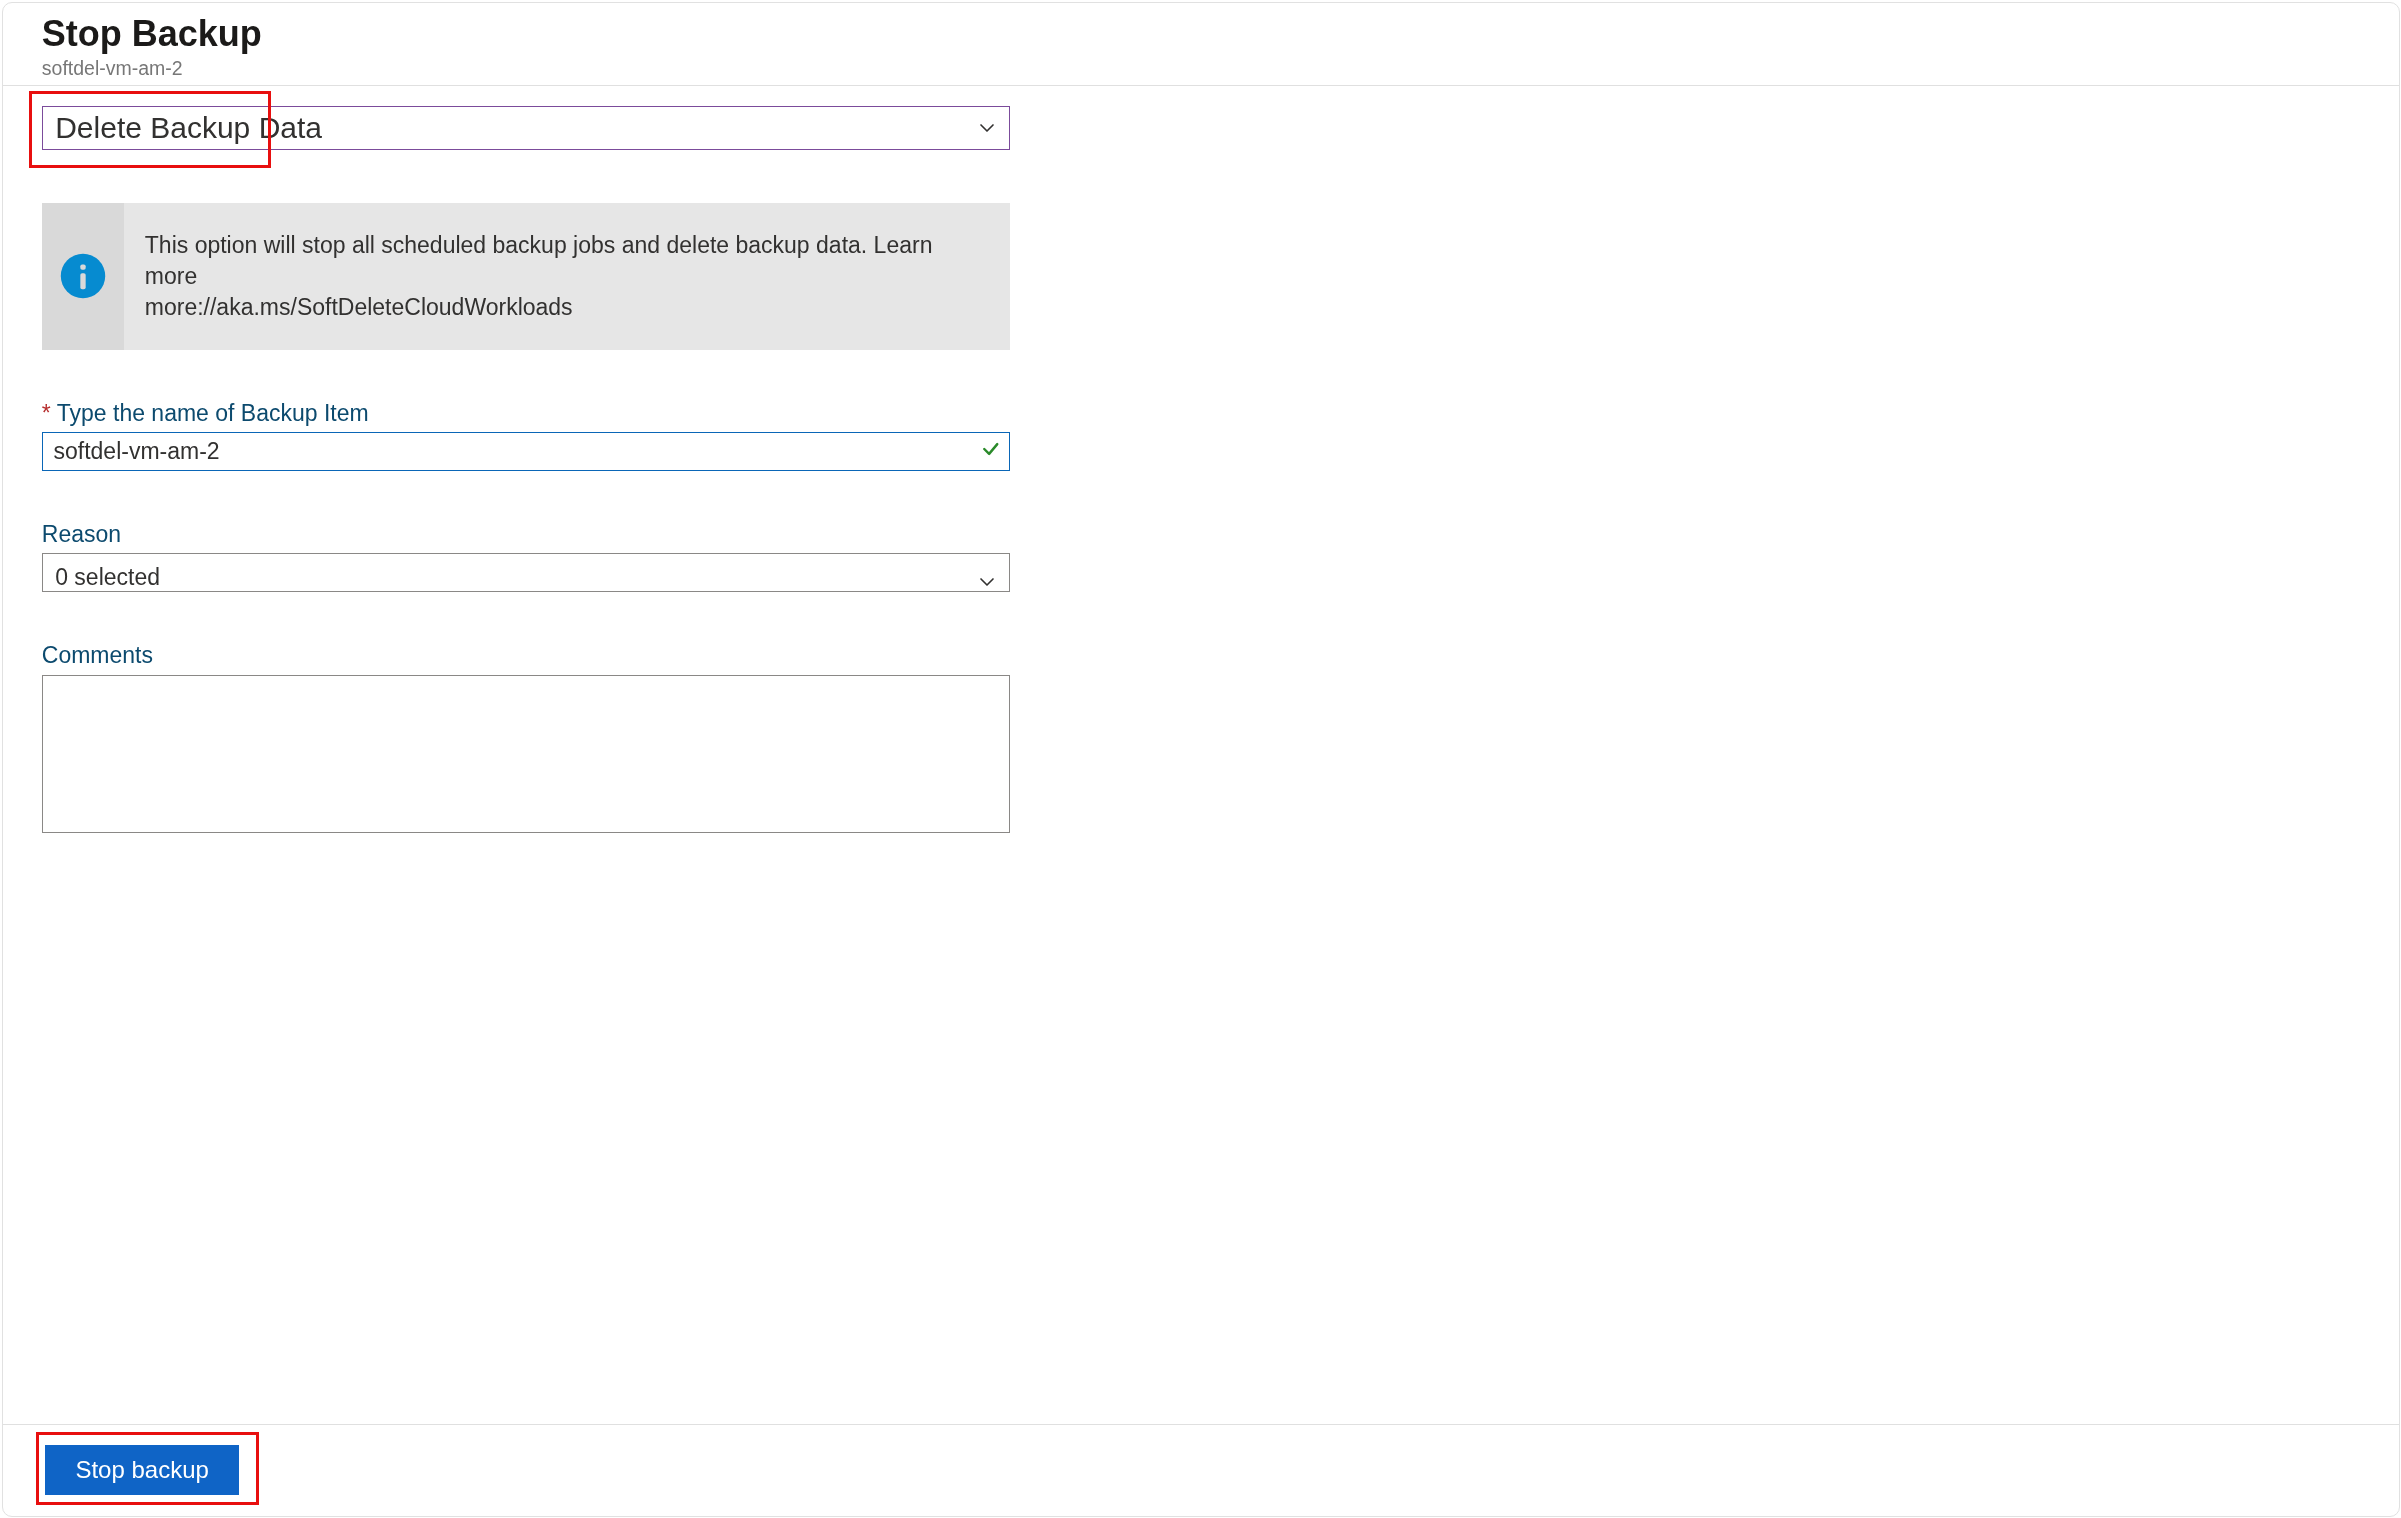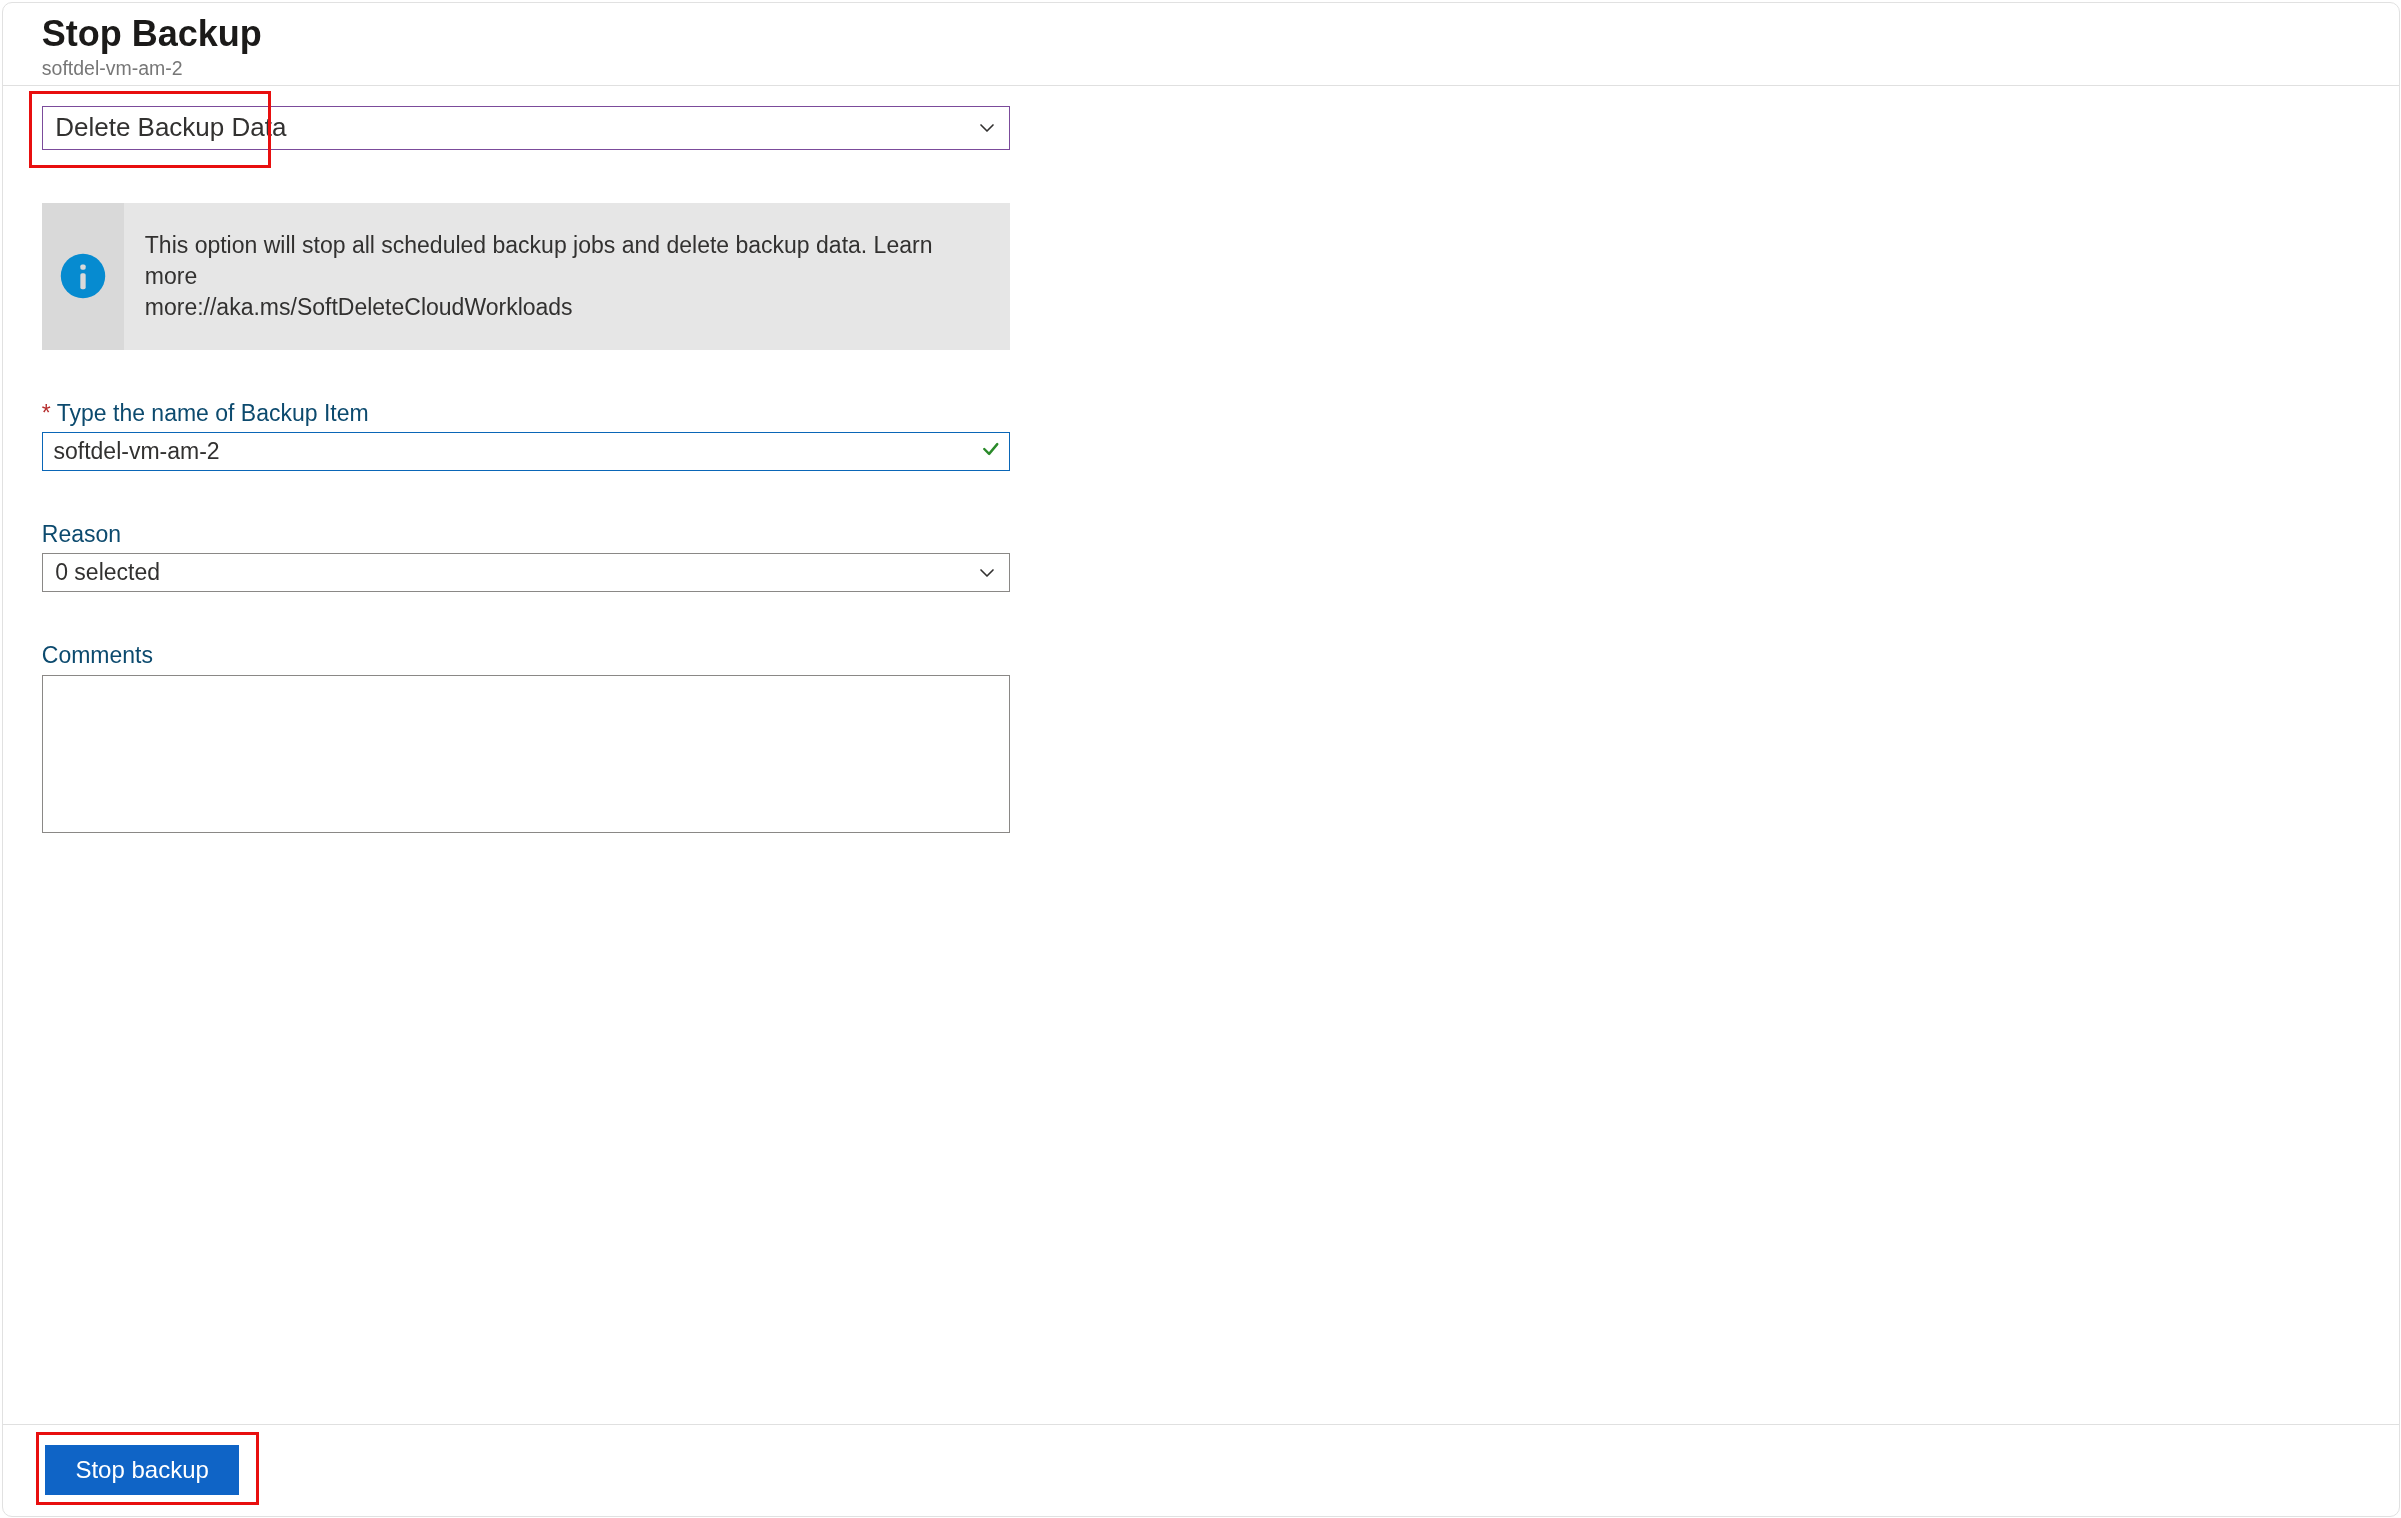--- a/index.html
+++ b/index.html
@@ -60,21 +60,21 @@
 
   .dropdown {
     width: 100%;
     height: 44px;
     border: 0.9px solid #7b4b9b;
     background: #fff;
     display: flex;
     align-items: center;
     justify-content: space-between;
     padding: 0 12.4px;
-    font-size: 26px;
+    font-size: 30px;
     color: #323130;
     cursor: pointer;
     margin-top: 3.6px;
   }
   .chev {
     width: 18px; height: 18px; flex: 0 0 auto;
   }
 
   .info-box {
     margin-top: 53px;
@@ -127,21 +127,21 @@
     transform: translateY(-50%);
     width: 19.5px; height: 19.5px;
   }
 
   .dropdown-gray {
     width: 100%;
     height: 39px;
     border: 0.9px solid #8a8886;
     background: #fff;
     display: flex;
-    align-items: center;
+    align-items: flex-end;
     justify-content: space-between;
     padding: 0 12.4px;
     font-size: 23px;
     color: #323130;
     cursor: pointer;
     margin-top: 5.3px;
   }
 
   .comments-box {
     width: 100%;

